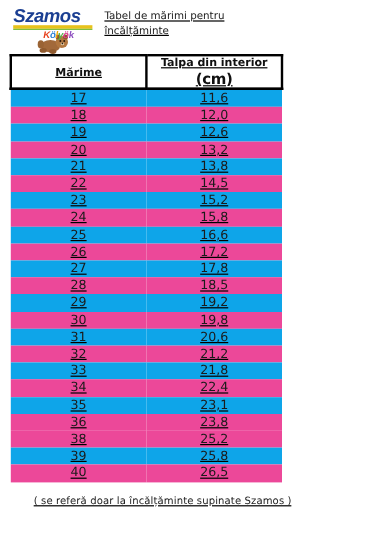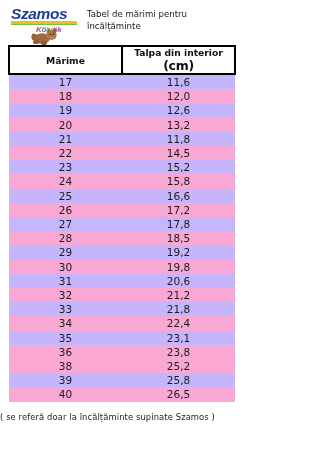--- a/index.html
+++ b/index.html
@@ -8,20 +8,21 @@
     height: 450px;
     background: #ffffff;
     font-family: "Liberation Sans", sans-serif;
     overflow: hidden;
   }
   .page {
     position: relative;
     width: 243px;
     height: 436px;
     background: #ffffff;
+    text-decoration: underline;
   }
 
   
   .header {
     display: flex;
     align-items: flex-start;
     padding: 4px 4px 0 9px;
     height: 44px;
   }
   .logo {
@@ -118,27 +119,27 @@
   table.size-table tbody td {
     height: 14.2px;
     font-size: 10.5px;
     color: #1b1b1b;
     text-align: center;
     font-family: "DejaVu Sans", sans-serif;
     border: none;
     padding: 0;
     line-height: 14.2px;
   }
-  tbody tr.odd td { background: #c4b5fd; }
-  tbody tr.even td { background: #f9a8d4; }
+  tbody tr.odd td { background: #0ea5e9; }
+  tbody tr.even td { background: #ec4899; }
 
   
   .footer {
     margin-top: 10px;
-    text-align: left;
+    text-align: right;
     font-size: 8.4px;
     color: #1c1c1c;
     font-family: "DejaVu Sans", sans-serif;
     letter-spacing: 0.1px;
   }
 </style>
 </head>
 <body>
 
 <div class="page">
@@ -197,21 +198,21 @@
           <tr class="odd">
             <td>19</td>
             <td>12,6</td>
           </tr>
           <tr class="even">
             <td>20</td>
             <td>13,2</td>
           </tr>
           <tr class="odd">
             <td>21</td>
-            <td>11,8</td>
+            <td>13,8</td>
           </tr>
           <tr class="even">
             <td>22</td>
             <td>14,5</td>
           </tr>
           <tr class="odd">
             <td>23</td>
             <td>15,2</td>
           </tr>
           <tr class="even">

